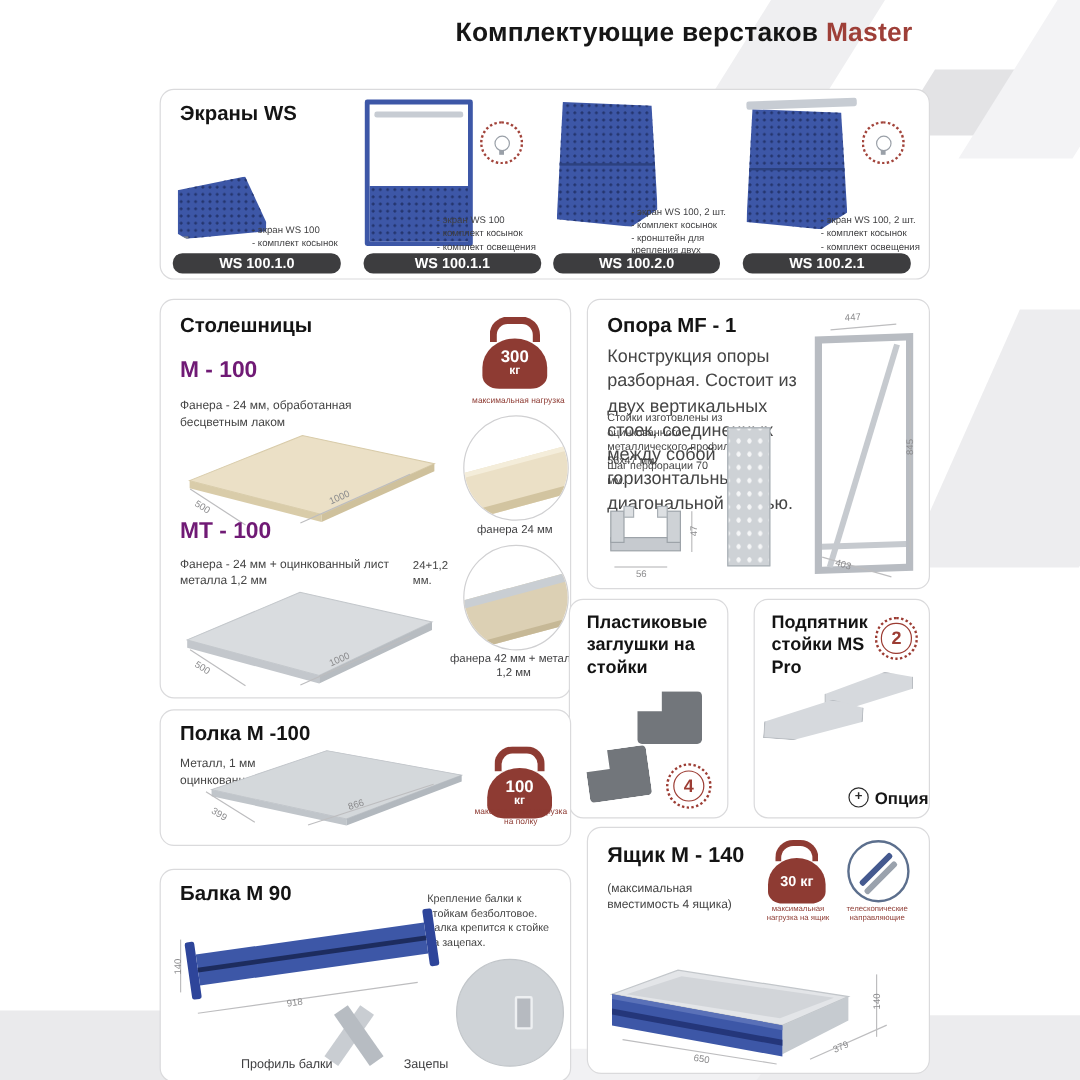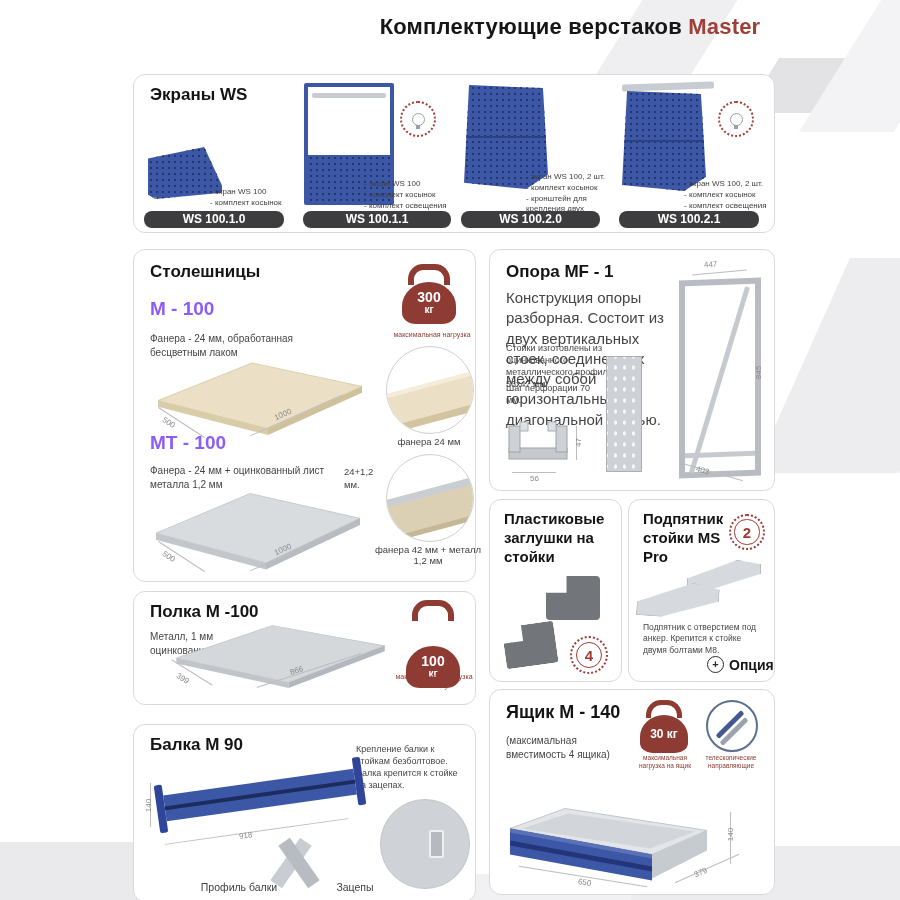--- a/index.html
+++ b/index.html
@@ -4,21 +4,21 @@
 <style>
   html,body{margin:0;padding:0;background:#fff;}
   #stage{position:relative;width:900px;height:900px;background:#ffffff;overflow:hidden;
          font-family:"Liberation Sans",sans-serif;color:#222;}
   .decor{position:absolute;z-index:0;}
   .panel{position:absolute;z-index:2;background:#fff;border:1px solid #dadadc;border-radius:12px;}
   .htitle{position:absolute;z-index:3;left:340px;top:14px;width:460px;text-align:center;
           font-size:22px;font-weight:bold;color:#161616;letter-spacing:0.2px;}
   .htitle .accent{color:#9e3f38;}
   .ptitle{position:absolute;font-weight:bold;font-size:17px;color:#141414;}
-  .iname{position:absolute;font-weight:bold;font-size:19px;color:#8b5cf6;}
+  .iname{position:absolute;font-weight:bold;font-size:19px;color:#701a75;}
   .btext{position:absolute;font-size:10px;color:#454545;line-height:1.35;}
   .cbar{position:absolute;height:17px;line-height:17px;background:#3d3d3f;color:#fff;
         font-weight:bold;font-size:12px;text-align:center;border-radius:8px;}
   .feats{position:absolute;}
   .feat{font-size:8px;color:#3f3f41;line-height:1.35;}
   .feat::before{content:"- ";}
   .dim{position:absolute;font-size:8px;color:#8b8b8d;white-space:nowrap;}
   .dline{position:absolute;background:#bdbdbf;height:1px;}
   .vline{position:absolute;background:#bdbdbf;width:1px;}
   .peg{position:absolute;background:#3d57a7;background-image:radial-gradient(#24356e 1px,transparent 1.4px);
@@ -222,56 +222,55 @@
       <div style="position:absolute;left:0;bottom:14px;width:100%;height:5px;background:#c6cacf;"></div>
     </div>
     <div class="dline" style="left:202px;top:22px;width:55px;transform:rotate(-5deg);"></div>
     <div class="dim" style="left:214px;top:10px;transform:rotate(-5deg);">447</div>
     <div class="vline" style="left:268px;top:40px;height:170px;"></div>
     <div class="dim" style="left:262px;top:118px;transform:rotate(-90deg);">845</div>
     <div class="dline" style="left:194px;top:222px;width:60px;transform:rotate(16deg);"></div>
     <div class="dim" style="left:206px;top:216px;transform:rotate(16deg);">403</div>
   </div>
 
-  <div class="panel" style="left:489px;top:499px;width:131px;height:181px;">
+  <div class="panel" style="left:474px;top:499px;width:131px;height:181px;">
     <div class="ptitle" style="left:14px;top:10px;width:108px;font-size:15px;line-height:1.25;">Пластиковые заглушки на стойки</div>
     <div class="cap" style="left:56px;top:76px;width:54px;height:44px;"></div>
     <div class="cap" style="left:14px;top:124px;width:52px;height:42px;transform:rotate(-8deg);"></div>
     <div class="badge" style="left:80px;top:136px;width:34px;height:34px;">
       <span class="badge-inner">4</span>
     </div>
   </div>
 
   <div class="panel" style="left:628px;top:499px;width:145px;height:181px;">
     <div class="ptitle" style="left:14px;top:10px;width:88px;font-size:15px;line-height:1.25;">Подпятник стойки MS Pro</div>
     <div class="badge" style="left:100px;top:14px;width:32px;height:32px;">
       <span class="badge-inner">2</span>
     </div>
     <div class="bracket" style="left:58px;top:60px;width:72px;height:28px;"></div>
     <div class="bracket" style="left:8px;top:82px;width:80px;height:34px;transform:rotate(4deg);"></div>
-    <div class="btext" style="left:14px;top:122px;width:120px;font-size:8.5px;">Подпятник с отверстием под анкер. Крепится к стойке двумя болтами М8.</div>
     <div class="plusrow" style="left:78px;top:156px;">
       <span class="plusic"></span>
       <span class="optlabel">Опция</span>
     </div>
   </div>
 
   <div class="panel" style="left:133px;top:591px;width:341px;height:112px;">
     <div class="ptitle" style="left:16px;top:10px;">Полка М -100</div>
     <div class="btext" style="left:16px;top:38px;width:105px;">Металл, 1 мм оцинкованная</div>
     <svg class="planksvg" style="left:28px;top:24px;" width="235" height="78" viewBox="0 0 230 115" preserveAspectRatio="none">
       <polygon points="14,62 108,14 218,44 124,98" fill="#d4d8db" stroke="#bfc3c8" stroke-width="1"></polygon>
       <polygon points="14,62 124,98 124,106 14,70" fill="#c0c5ca"></polygon>
       <polygon points="124,98 218,44 218,52 124,106" fill="#b2b8be"></polygon>
     </svg>
     <div class="dline" style="left:34px;top:80px;width:48px;transform:rotate(32deg);"></div>
     <div class="dim" style="left:42px;top:82px;transform:rotate(32deg);">399</div>
     <div class="dline" style="left:120px;top:78px;width:110px;transform:rotate(-18deg);"></div>
     <div class="dim" style="left:156px;top:74px;transform:rotate(-18deg);">866</div>
-    <div class="kb" style="left:272px;top:8px;gap:28px;">
+    <div class="kb" style="left:272px;top:30px;">
       <span class="kb-handle"></span>
       <span class="kb-body">
         <span class="kb-val">100</span>
         <span class="kb-unit">кг</span>
       </span>
     </div>
     <div class="kb-cap" style="left:258px;top:80px;width:84px;">максимальная нагрузка на полку</div>
   </div>
 
   <div class="panel" style="left:133px;top:707px;width:341px;height:176px;margin-top:17px;">

